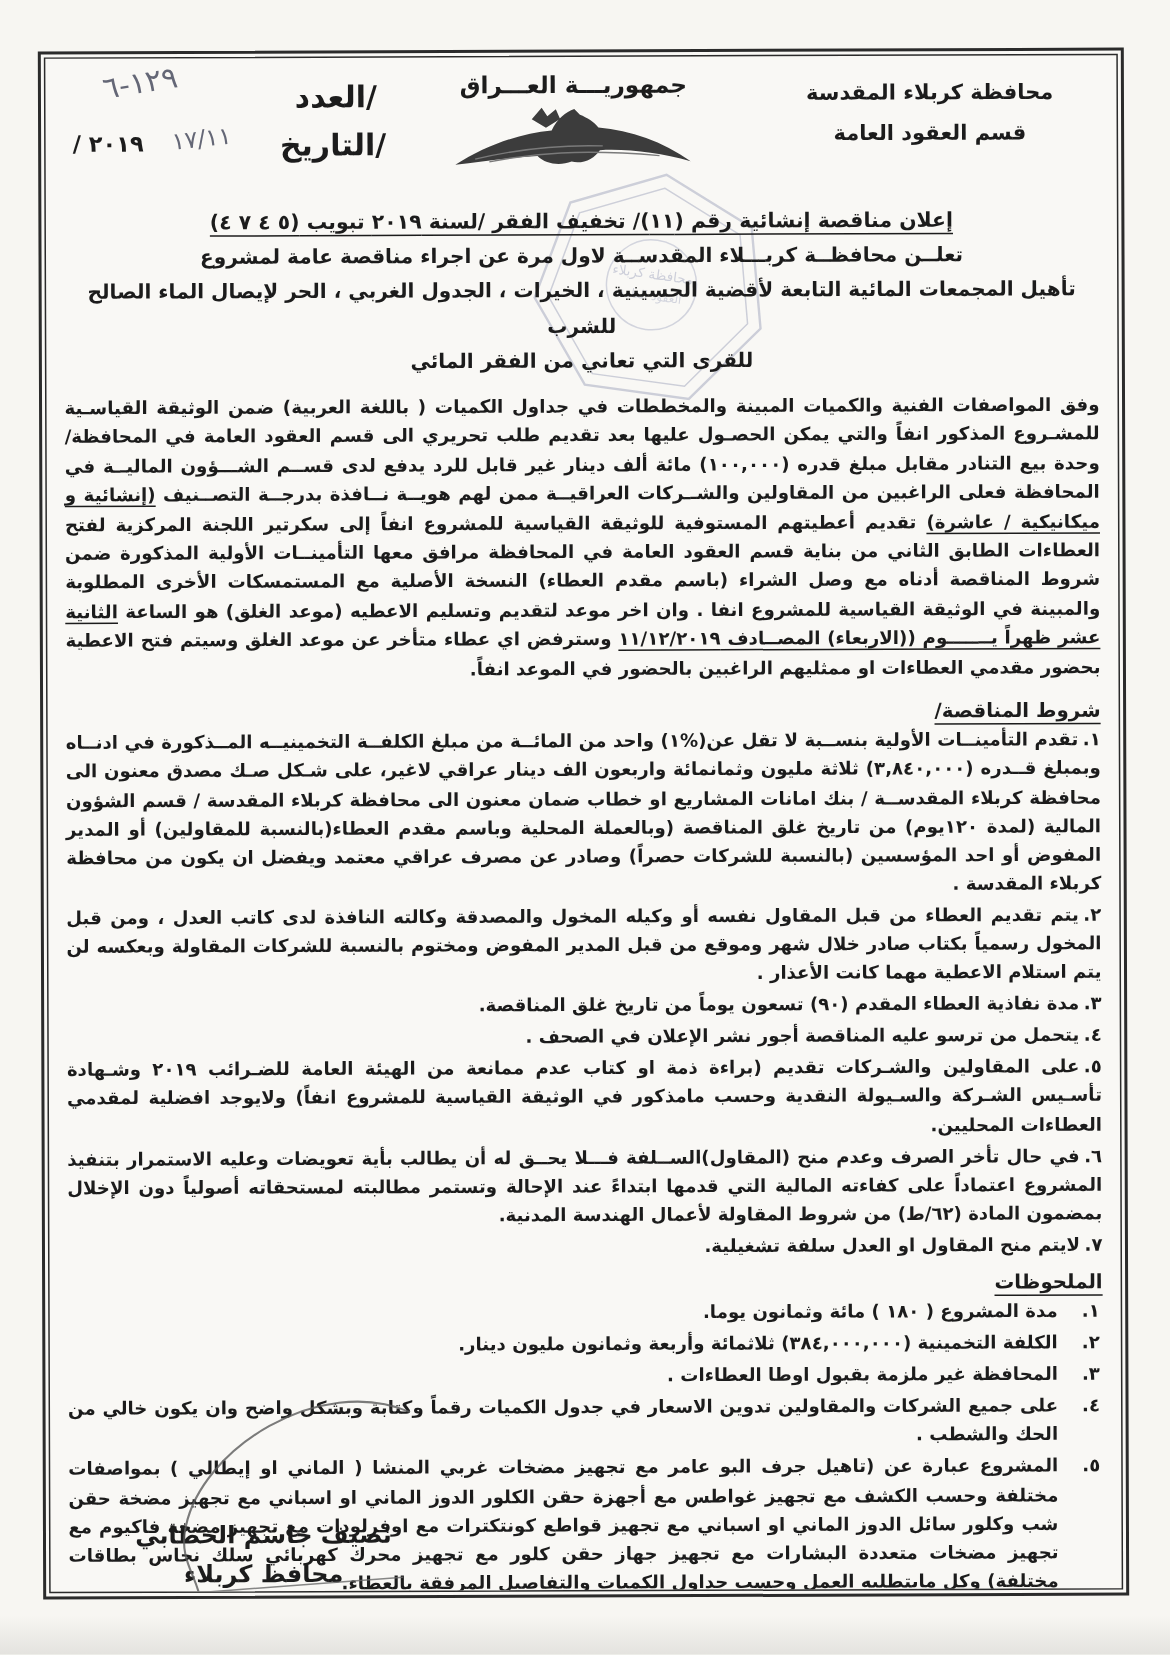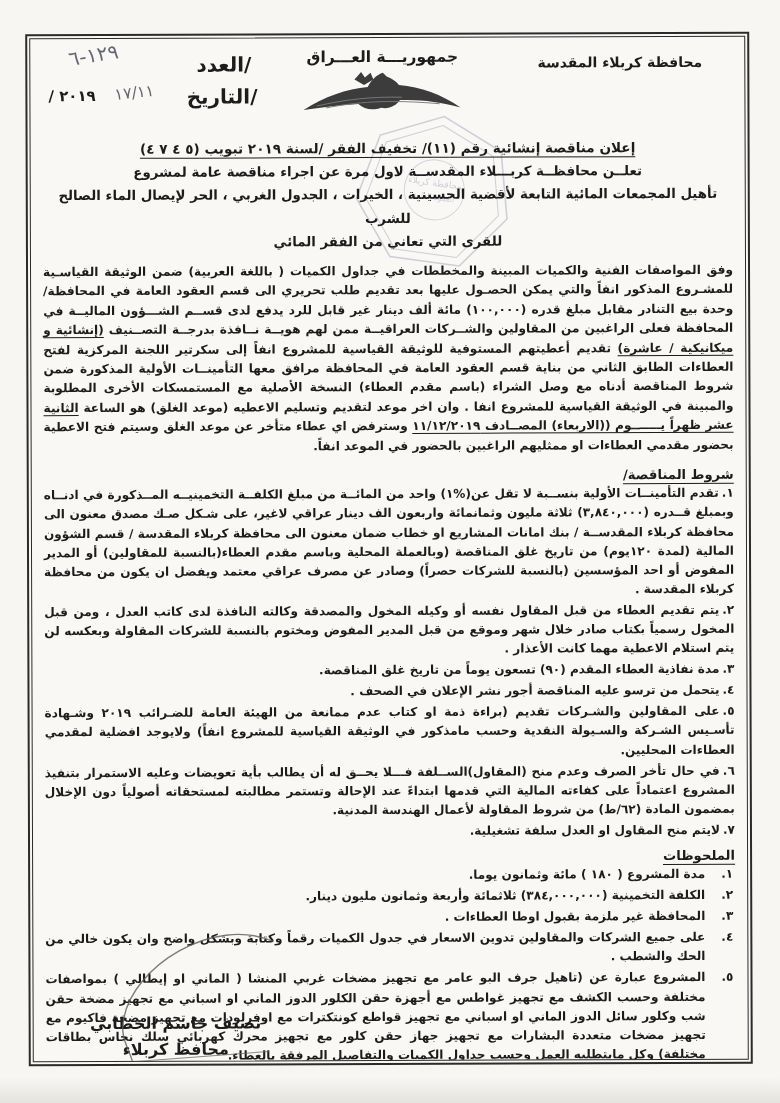--- a/index.html
+++ b/index.html
@@ -64,20 +64,21 @@
         <circle cx="85" cy="96" r="30" fill="none" stroke="#b4b8cb" stroke-width="1"></circle>
         <text x="85" y="92" text-anchor="middle" font-size="9" fill="#aaaec4" font-family="DejaVu Sans, sans-serif">محافظة كربلاء</text>
         <text x="85" y="106" text-anchor="middle" font-size="8" fill="#b4b8cb" font-family="DejaVu Sans, sans-serif">العقود العامة</text>
       </svg>
 
       <div class="content">
 
         <div class="hdr">
           <div class="hdr-org">
             <div>محافظة كربلاء المقدسة</div>
+            <div>قسم العقود العامة</div>
           </div>
           <div class="hdr-center">
             <div class="country">جمهوريـــة العـــراق</div>
             <svg class="emblem" width="175" height="52" viewBox="0 0 180 55">
               <path d="M6 44 C 28 30, 52 22, 74 20 C 78 12, 84 7, 90 5 L 94 9 C 99 11, 104 14, 107 18 C 130 20, 152 28, 172 42 C 150 36, 128 33, 108 34 C 104 40, 96 44, 88 42 C 80 45, 70 44, 64 38 C 44 39, 24 42, 6 44 Z" fill="#3c3c3c"></path>
               <path d="M60 12 l7 -8 4 6 6 -5 3 7 -10 6 z" fill="#3c3c3c"></path>
               <path d="M20 40 C 50 33, 80 30, 110 31 M30 42 C 60 36, 95 33, 150 38" stroke="#7a7a7a" stroke-width="1" fill="none"></path>
             </svg>
           </div>
           <div class="hdr-num">

